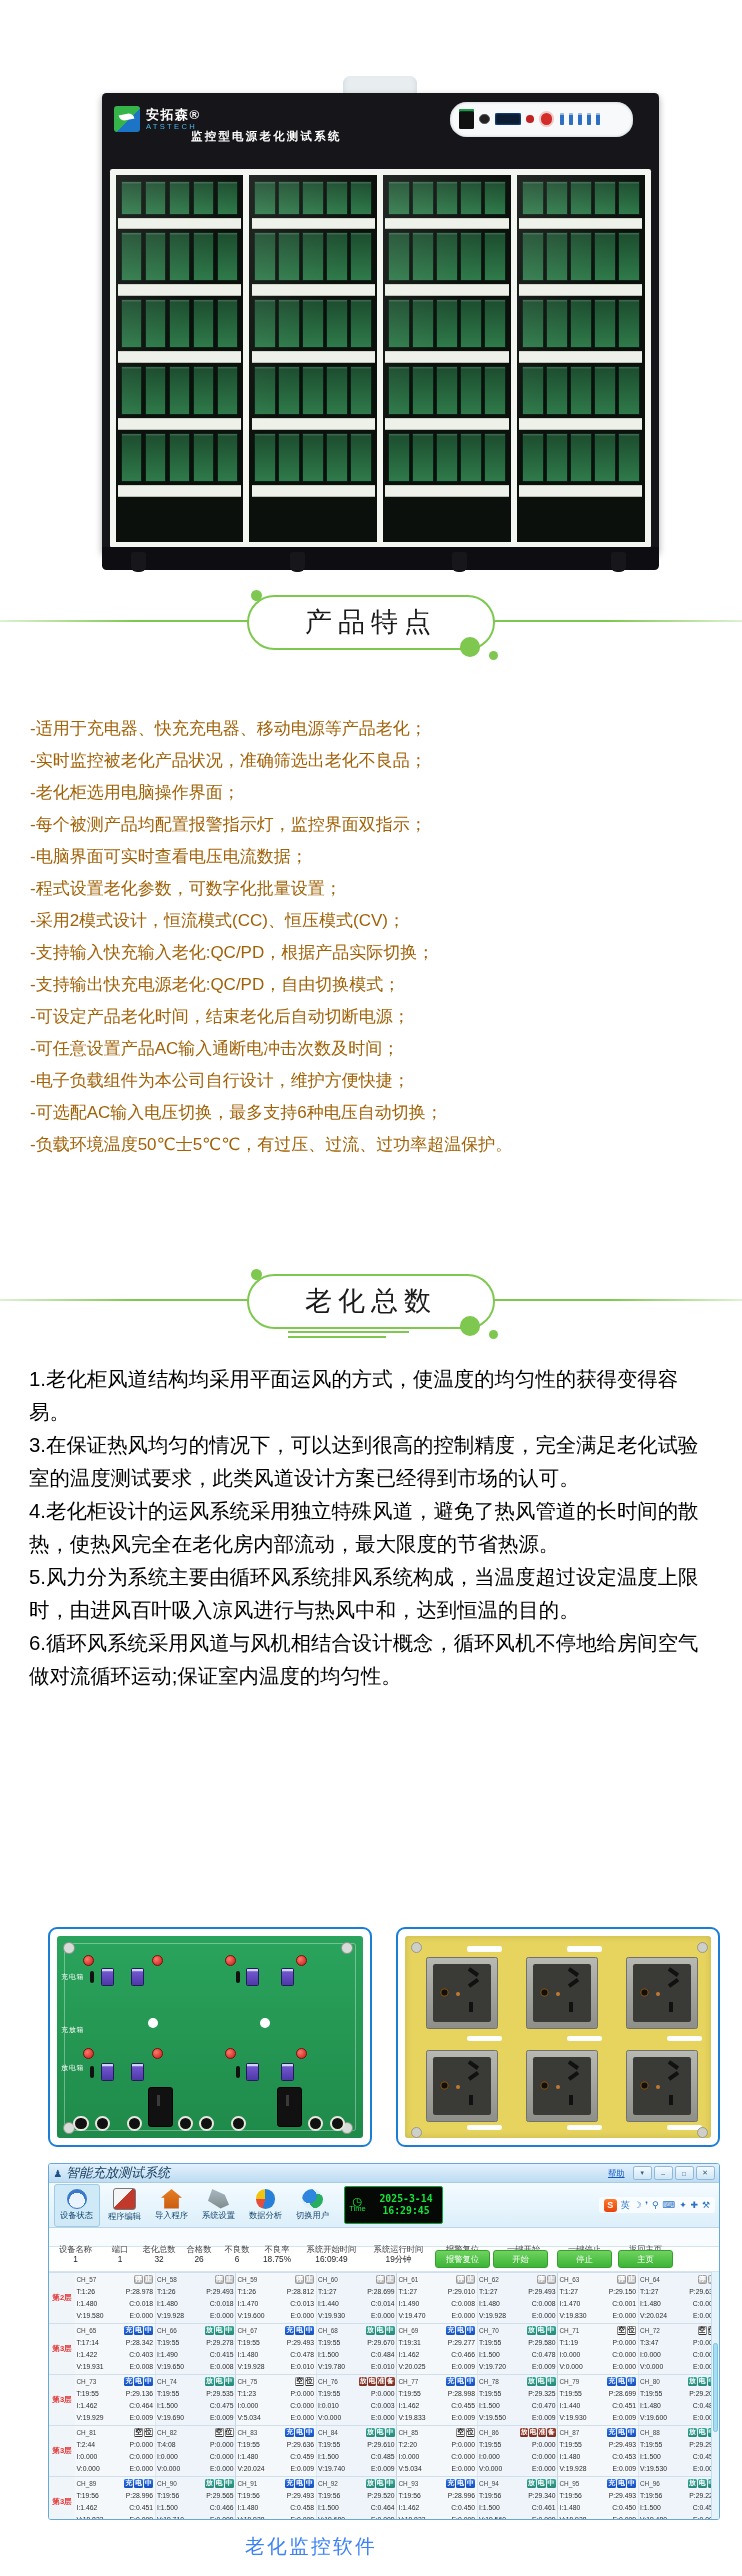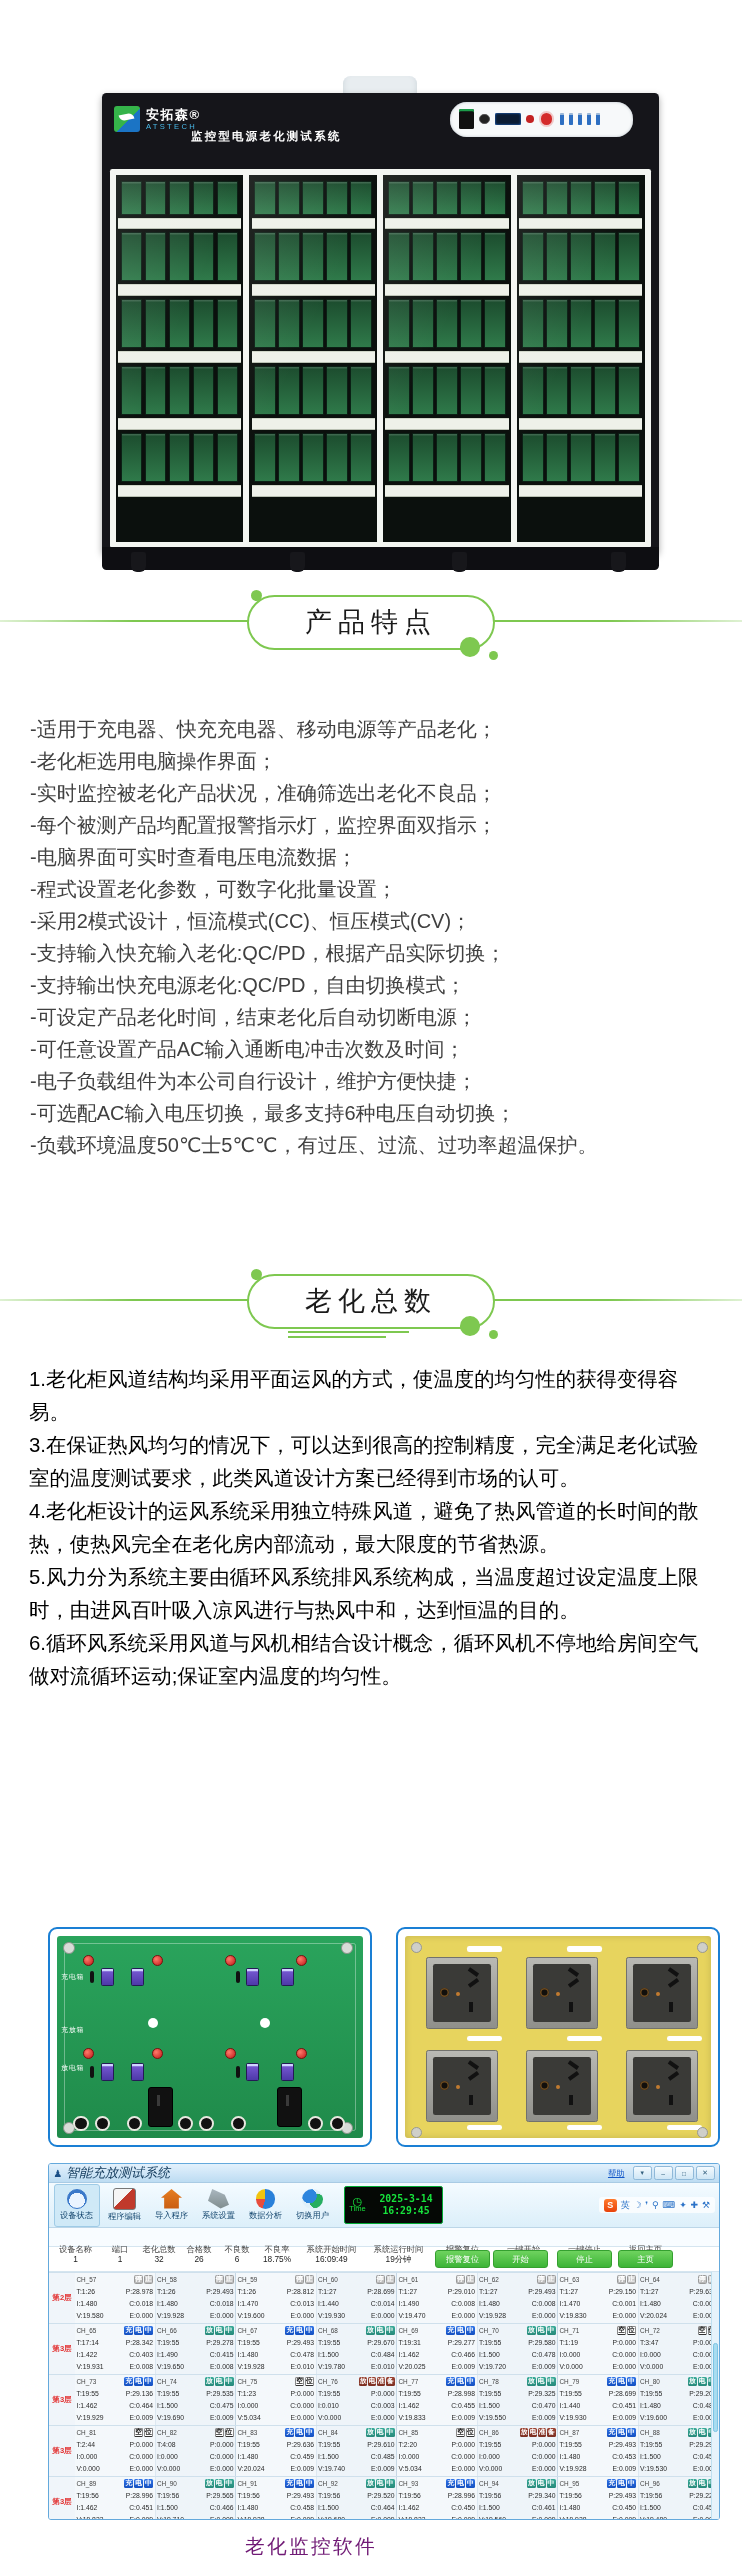--- a/index.html
+++ b/index.html
@@ -39,21 +39,21 @@
   .sec-line{position:absolute;left:0;right:0;top:33px;height:2.3px;background:linear-gradient(90deg,rgba(126,200,80,.25),#7ec850 18%,#7ec850 82%,rgba(126,200,80,.25));}
   .sec-pill{position:absolute;left:50%;transform:translateX(-50%);top:7.6px;width:244px;height:51px;background:#fff;border:2.3px solid #7ec850;border-radius:28px;display:flex;align-items:center;justify-content:center;font-size:27px;letter-spacing:6px;color:#1a1a1a;}
   .gdot{position:absolute;border-radius:50%;background:#7ec850;}
   .gdot.s1{width:11.4px;height:11.4px;left:calc(50% - 120px);top:3px;}
   .gdot.b1{width:19.7px;height:19.7px;left:calc(50% + 89px);top:50px;}
   .gdot.s2{width:9px;height:9px;left:calc(50% + 118px);top:64px;}
   .sec-under{position:absolute;left:calc(50% - 83px);top:65px;width:121px;height:2.3px;background:#7ec850;}
   .sec-under.u2{top:70px;width:98px;}
 
   
-  .features{left:30px;top:713px;width:697px;font-size:20px;line-height:32px;color:#404040;}
+  .features{left:30px;top:713px;width:697px;font-size:17px;line-height:32px;color:#a16207;}
   .paras{left:29px;top:1363px;width:688px;font-size:20.4px;line-height:33px;color:#000;}
 
   
   .img-box{top:1927px;height:220px;border:2.3px solid #1a7fd4;border-radius:9px;background:#fff;padding:6.8px;box-sizing:border-box;}
   .img-box.left{left:48px;width:324px;}
   .img-box.right{left:396px;width:324px;}
   .pcb{position:relative;width:100%;height:100%;background:linear-gradient(#2aa45c,#1f8a4a);border-radius:3px;overflow:hidden;}
   .pcb .trace{position:absolute;inset:7.6px;border:0.8px solid rgba(255,255,255,.35);border-radius:2.3px;}
   .screw{position:absolute;width:9.8px;height:9.8px;border-radius:50%;background:#d8dcd8;border:1.5px solid #8a918a;}
   .led{position:absolute;width:9px;height:9px;border-radius:50%;background:radial-gradient(circle at 35% 35%,#ff7a6a,#c01818);border:0.8px solid #7a0f0f;}
@@ -117,21 +117,21 @@
   .sb{width:9px;height:9px;border-radius:1.5px;font-size:6.8px;font-weight:bold;color:#fff;display:flex;align-items:center;justify-content:center;cursor:pointer;}
   .st-stop .sb{background:linear-gradient(#dedede,#b5b5b5);border:0.8px solid #9a9a9a;box-sizing:border-box;}
   .st-charge .sb{background:linear-gradient(#2f74e8,#1550c0);}
   .st-discharge .sb{background:linear-gradient(#39ab99,#27897a);}
   .st-empty .sb{background:#fff;color:#222;border:0.8px solid #888;border-bottom:1.5px solid #333;box-sizing:border-box;}
   .st-prep .sb{background:linear-gradient(#9c4434,#7c2f22);width:8.3px;}
   .vline{height:12px;display:flex;justify-content:space-between;align-items:center;font-size:6.8px;color:#2a2a2a;}
   .sbar{position:absolute;right:0;top:0;bottom:0;width:6.8px;background:#e6f3fb;border-left:0.8px solid #bfe0f0;}
   .sbar .thumb{position:absolute;left:0.8px;right:0.8px;top:28%;height:34%;background:#a8dcf0;border:0.8px solid #7cc4e4;border-radius:2.3px;cursor:grab;}
 
-  .caption{left:0;top:2533px;width:622px;text-align:center;font-size:19.7px;letter-spacing:2.3px;color:#701a75;}
+  .caption{left:0;top:2533px;width:622px;text-align:center;font-size:19.7px;letter-spacing:2.3px;color:#3b82f6;}
 </style>
 </head>
 <body>
 
 <div class="abs cabinet">
   <div class="vent"></div>
   <div class="cab-body">
     <div class="cab-logo">
       <div class="logo-mark"></div>
       <div>
@@ -373,22 +373,22 @@
 <div class="abs sec" style="top:587px">
   <div class="sec-line"></div>
   <div class="gdot s1"></div>
   <div class="sec-pill">产品特点</div>
   <div class="gdot b1"></div>
   <div class="gdot s2"></div>
 </div>
 
 <div class="abs features" id="features">
     <div>-适用于充电器、快充充电器、移动电源等产品老化；</div>
+    <div>-实时监控被老化产品状况，准确筛选出老化不良品；</div>
     <div>-老化柜选用电脑操作界面；</div>
-    <div>-实时监控被老化产品状况，准确筛选出老化不良品；</div>
     <div>-每个被测产品均配置报警指示灯，监控界面双指示；</div>
     <div>-电脑界面可实时查看电压电流数据；</div>
     <div>-程式设置老化参数，可数字化批量设置；</div>
     <div>-采用2模式设计，恒流模式(CC)、恒压模式(CV)；</div>
     <div>-支持输入快充输入老化:QC/PD，根据产品实际切换；</div>
     <div>-支持输出快充电源老化:QC/PD，自由切换模式；</div>
     <div>-可设定产品老化时间，结束老化后自动切断电源；</div>
     <div>-可任意设置产品AC输入通断电冲击次数及时间；</div>
     <div>-电子负载组件为本公司自行设计，维护方便快捷；</div>
     <div>-可选配AC输入电压切换，最多支持6种电压自动切换；</div>

